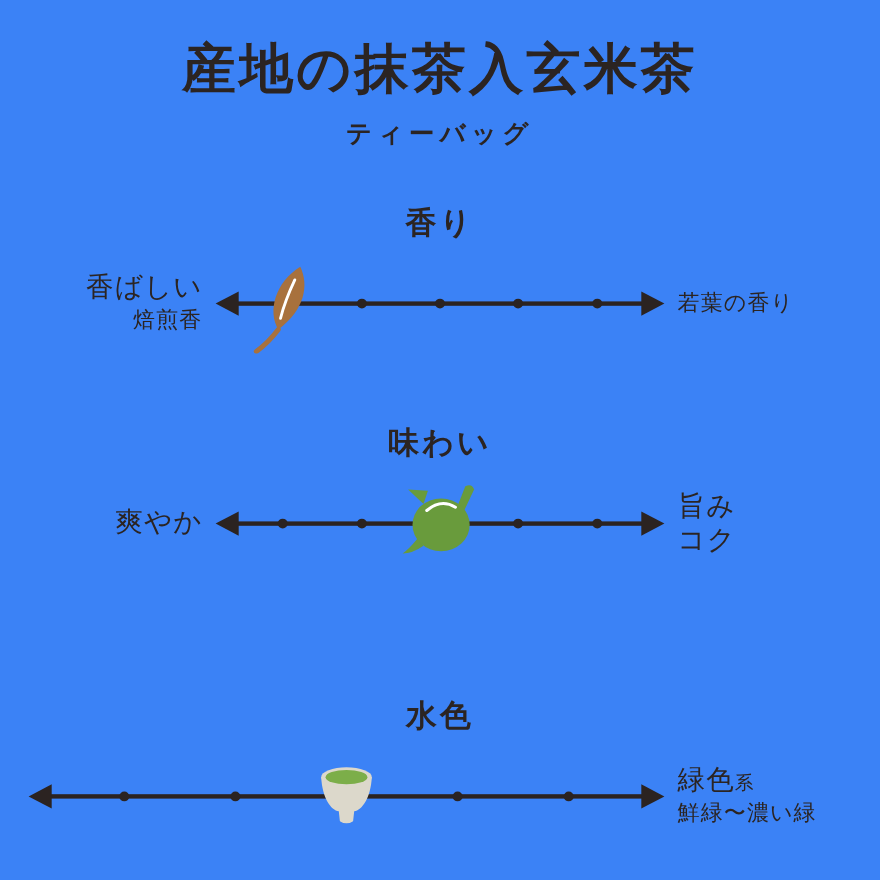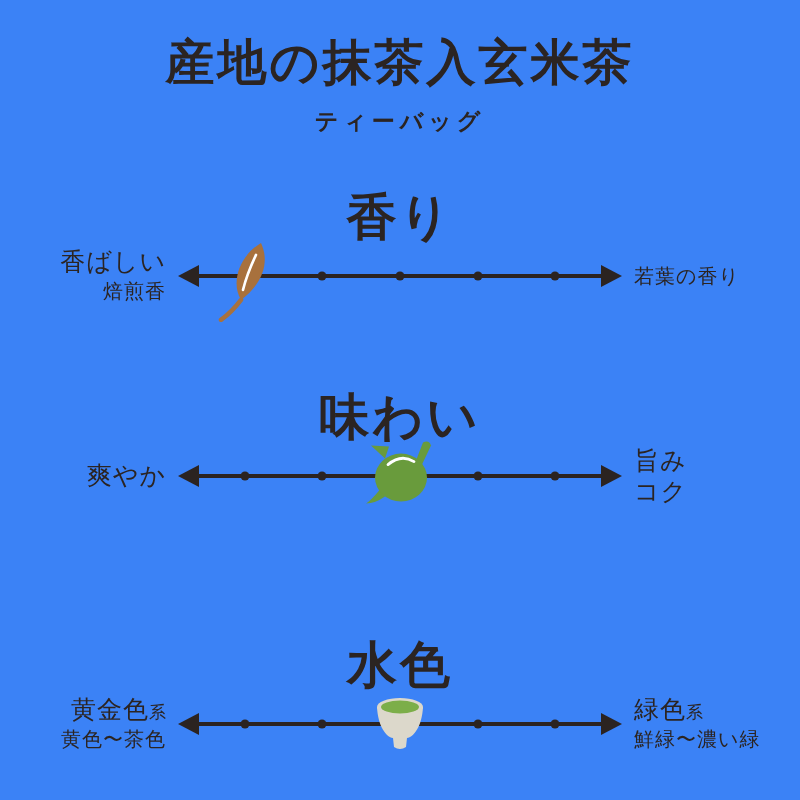--- a/index.html
+++ b/index.html
@@ -34,29 +34,29 @@
   }
   .section { position: absolute; left: 0; width: 800px; }
   #sec-0 { top: 184px; }
   #sec-1 { top: 384px; }
   #sec-2 { top: 632px; }
   .section-title {
     height: 52px;
     text-align: center;
     font-family: "DejaVu Serif", "Liberation Serif", serif;
     font-weight: 600;
-    font-size: 50px;
+    font-size: 28px;
     letter-spacing: 3px;
     color: #2b2422;
   }
   .scale-row {
     display: flex;
     align-items: center;
     height: 80px;
-    padding: 0 8px;
+    padding: 0 26px;
   }
   .label { width: 158px; color: #2b2422; }
   .label.left  { text-align: right; padding-right: 12px; }
   .label.right { text-align: left;  padding-left: 12px; }
   .label-main { font-size: 25px; line-height: 1.25; letter-spacing: 1px; }
   .label-sub  { font-size: 20px; line-height: 1.45; letter-spacing: 1px; }
   .label-suffix { font-size: 17px; letter-spacing: 0; }
   .scale { position: relative; flex: 1; height: 100%; }
   .scale-line {
     position: absolute; left: 8px; right: 8px; top: 50%;
@@ -148,24 +148,20 @@
       <div class="label right">
         <div class="label-main"><span>旨み</span><span class="label-suffix"></span></div>
         <div class="label-main">コク</div>
       </div>
     </div>
   </div>
 
   <div class="section" id="sec-2">
     <div class="section-title">水色</div>
     <div class="scale-row">
-      <div class="label left">
-        <div class="label-main"><span>黄金色</span><span class="label-suffix">系</span></div>
-        <div class="label-sub">黄色〜茶色</div>
-      </div>
       <div class="scale">
         <div class="scale-line"></div>
         <div class="arrow left"></div>
         <div class="arrow right"></div>
         <span class="dot" style="left: 15%;"></span>
           <span class="dot" style="left: 32.5%;"></span>
           <span class="dot" style="left: 50%;"></span>
           <span class="dot" style="left: 67.5%;"></span>
           <span class="dot" style="left: 85%;"></span>
           <div class="marker cup" style="left: 50%;">

